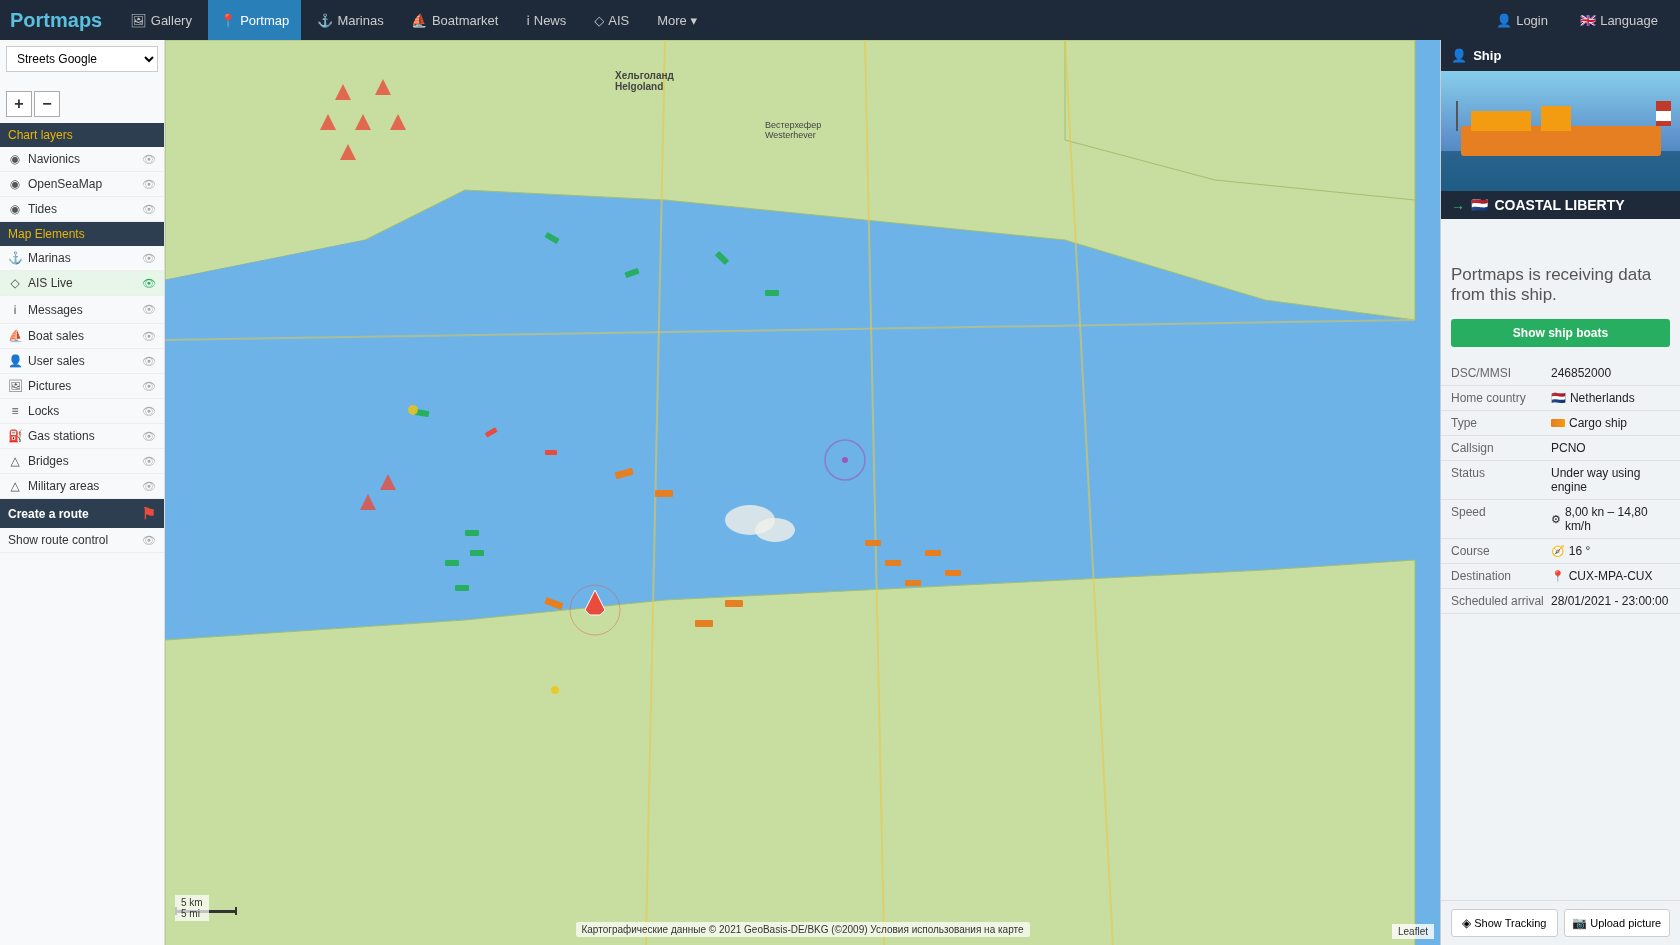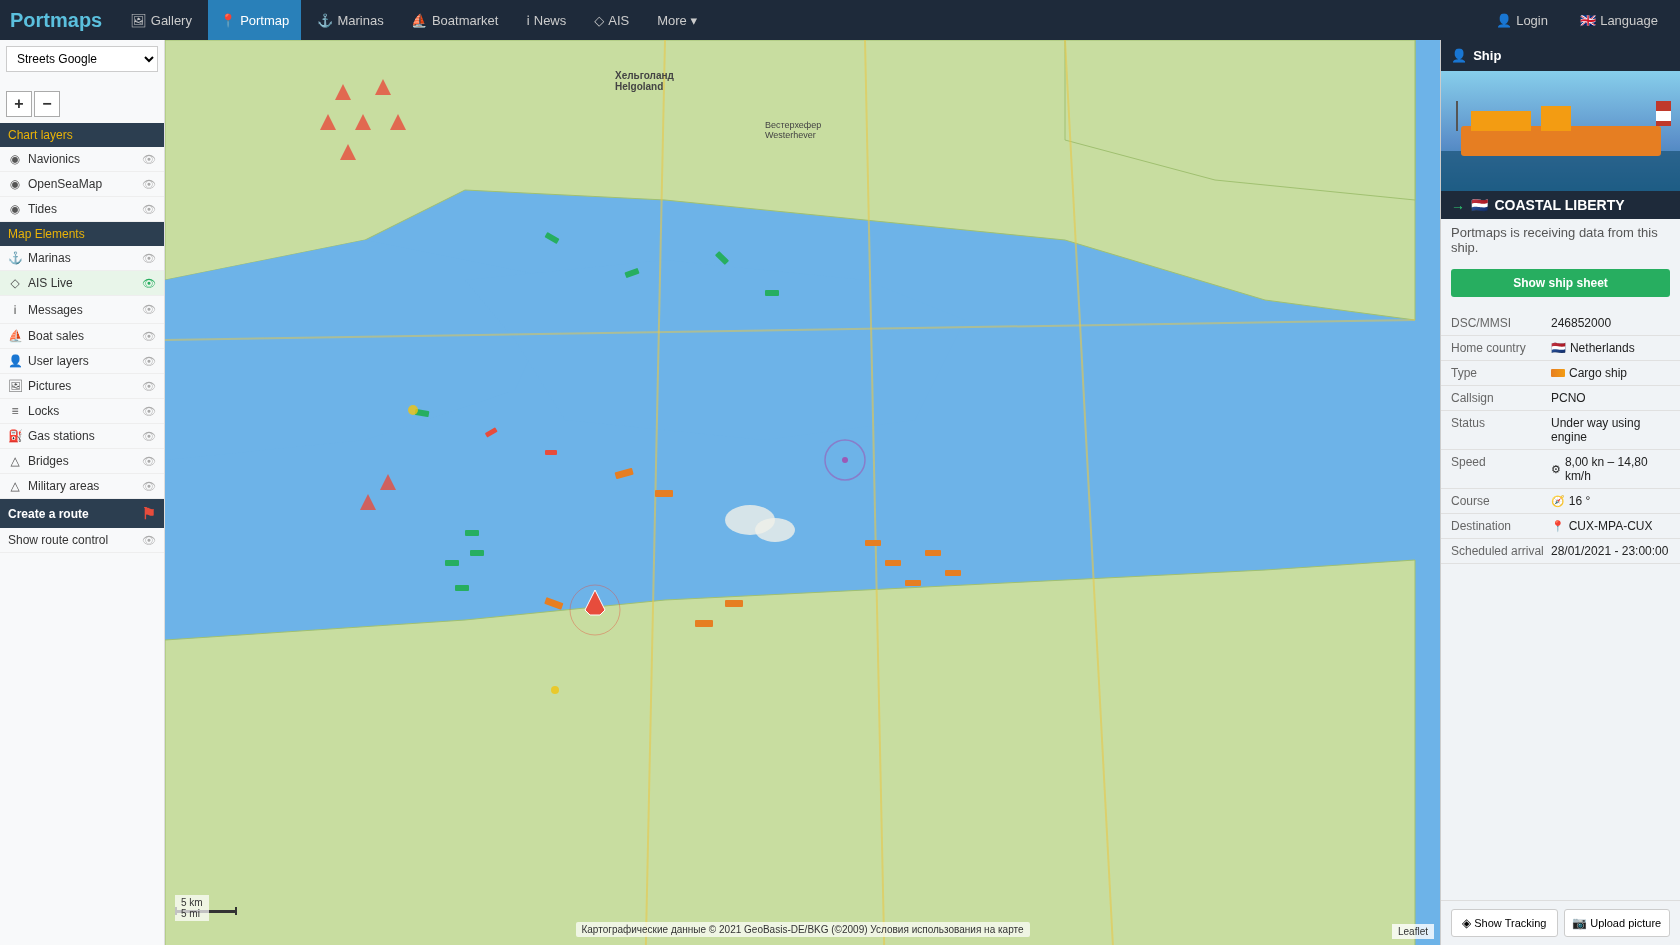--- a/index.html
+++ b/index.html
@@ -109,21 +109,21 @@
 
     .ship-name-bar {
       background: #1e2a3a; color: #fff; padding: 6px 10px;
       display: flex; align-items: center; gap: 6px;
     }
     .arrow-icon { color: #2ecc71; font-size: 14px; }
     .ship-name { font-size: 14px; font-weight: bold; color: #fff; }
     .flag-icon { font-size: 14px; }
 
     .ship-subtitle {
-      padding: 6px 10px; font-size: 13px; color: #555; background: #f0f3f6;
+      padding: 6px 10px; font-size: 17px; color: #555; background: #f0f3f6; margin-top: 40px;
     }
 
     .show-sheet-btn {
       margin: 8px 10px; background: #27ae60; color: #fff; border: none;
       padding: 7px 0; width: calc(100% - 20px); font-size: 12px;
       cursor: pointer; border-radius: 3px; font-weight: bold;
     }
 
     .ship-details { padding: 6px 0; }
     .detail-row {
@@ -261,21 +261,21 @@
     <div class="sidebar-item">
       <div class="item-left">
         <span class="item-icon">⛵</span>
         <span>Boat sales</span>
       </div>
       <span class="eye-icon">👁</span>
     </div>
     <div class="sidebar-item">
       <div class="item-left">
         <span class="item-icon">👤</span>
-        <span>User layers</span>
+        <span>User sales</span>
       </div>
       <span class="eye-icon">👁</span>
     </div>
     <div class="sidebar-item">
       <div class="item-left">
         <span class="item-icon">🖼</span>
         <span>Pictures</span>
       </div>
       <span class="eye-icon">👁</span>
     </div>
@@ -440,21 +440,21 @@
     </div>
 
     <div class="ship-name-bar">
       <span class="arrow-icon">→</span>
       <span class="flag-icon">🇳🇱</span>
       <span class="ship-name">COASTAL LIBERTY</span>
     </div>
 
     <div class="ship-subtitle">Portmaps is receiving data from this ship.</div>
 
-    <button class="show-sheet-btn">Show ship sheet</button>
+    <button class="show-sheet-btn">Show ship boats</button>
 
     <div class="ship-details">
       <div class="detail-row">
         <span class="detail-label">DSC/MMSI</span>
         <span class="detail-value">246852000</span>
       </div>
       <div class="detail-row">
         <span class="detail-label">Home country</span>
         <span class="detail-value">
           <span>🇳🇱</span>

